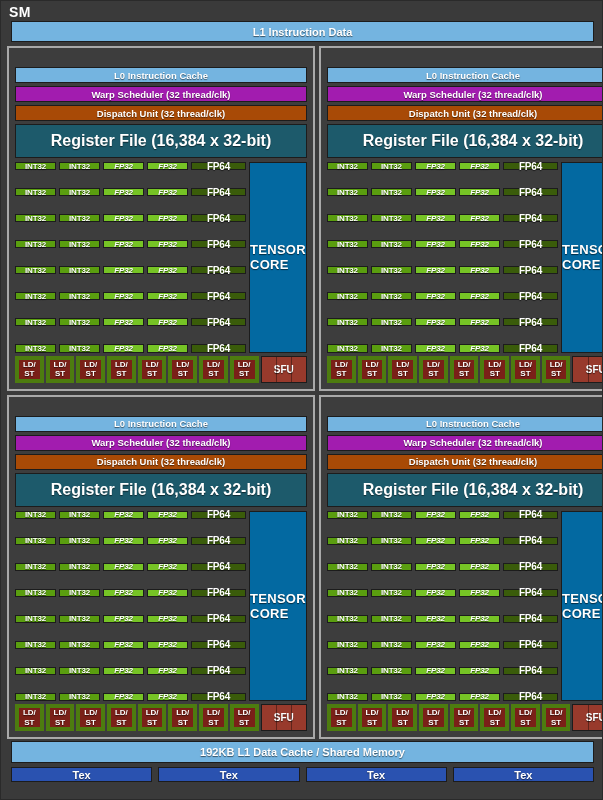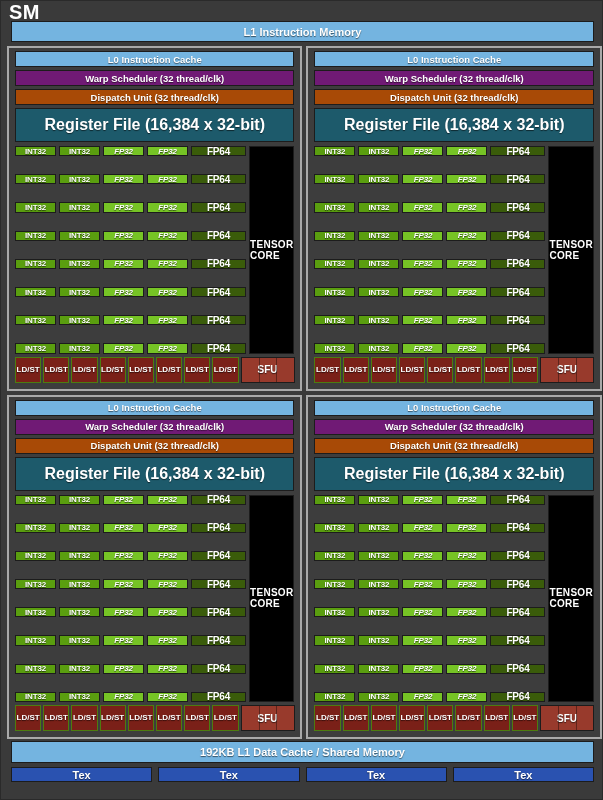--- a/index.html
+++ b/index.html
@@ -21,21 +21,21 @@
     background: #3a3a3a;
     border: 1px solid #2a2a2a;
     overflow: hidden;
   }
 
   
   .sm-title {
     position: absolute;
     left: 8px;
     top: 1px;
-    font-size: 20px;
+    font-size: 14px;
     font-weight: bold;
     color: #ffffff;
     letter-spacing: 0.3px;
     line-height: 20px;
   }
 
   
   .bar {
     box-sizing: border-box;
     display: flex;
@@ -70,33 +70,33 @@
     grid-template-columns: 1fr 1fr;
     grid-template-rows: 1fr 1fr;
     gap: 4px;
   }
 
   .quadrant {
     position: relative;
     box-sizing: border-box;
     background: #3d3d3d;
     border: 2px solid #a9a9a9;
-    padding: 3px 6px 6px 6px;
+    padding: 19px 6px 6px 6px;
     display: flex;
     flex-direction: column;
   }
 
   .q-bar {
     height: 16px;
     font-size: 9.5px;
     margin-bottom: 3px;
     flex: 0 0 auto;
   }
   .l0-icache   { background: #74b4e0; }
-  .warp-sched  { background: #701a75; }
+  .warp-sched  { background: #a21caf; }
   .dispatch    { background: #a84a06; }
 
   .reg-file {
     background: #1d5a6b;
     height: 34px;
     font-size: 16px;
     margin-bottom: 4px;
     flex: 0 0 auto;
   }
 
@@ -140,50 +140,50 @@
     min-height: 0;
     letter-spacing: -0.2px;
   }
   .u-int32 { background: #5a9e0f; }
   .u-fp32  { background: #76c425; }
   .u-fp64  { background: #3a5c0a; font-size: 10px; }
 
   .tensor-core {
     flex: 1 1 auto;
     box-sizing: border-box;
-    background: #000000;
+    background: #0369a1;
     border: 1px solid #1c1c1c;
     display: flex;
     align-items: center;
     justify-content: center;
     color: #ffffff;
-    font-size: 10px;
+    font-size: 13px;
     font-weight: bold;
     letter-spacing: 0.3px;
     text-shadow: 0 1px 1px rgba(0,0,0,0.6);
   }
 
   
   .ldst-row {
     flex: 0 0 26px;
     display: flex;
     gap: 2px;
     margin-top: 3px;
   }
   .ldst {
     flex: 1 1 0;
     box-sizing: border-box;
     background: #7a2018;
-    border: 1px solid #4d7c0f;
+    border: 4px solid #4d7c0f;
     color: #ffffff;
     font-size: 8px;
     font-weight: bold;
     line-height: 9.5px;
     display: flex;
-    flex-direction: row;
+    flex-direction: column;
     align-items: center;
     justify-content: center;
     text-shadow: 0 1px 1px rgba(0,0,0,0.6);
   }
   .sfu {
     flex: 2.15 1 0;
     box-sizing: border-box;
     position: relative;
     background: #983a2c;
     border: 1px solid #1c1c1c;
@@ -235,21 +235,21 @@
     font-size: 11px;
   }
 </style>
 </head>
 <body>
 
 <div id="sm-diagram">
 
   <div class="sm-title">SM</div>
 
-  <div class="bar l1-icache">L1 Instruction Memory</div>
+  <div class="bar l1-icache">L1 Instruction Data</div>
 
   <div class="quad-grid">
       <div class="quadrant">
         <div class="bar q-bar l0-icache">L0 Instruction Cache</div>
         <div class="bar q-bar warp-sched">Warp Scheduler (32 thread/clk)</div>
         <div class="bar q-bar dispatch">Dispatch Unit (32 thread/clk)</div>
         <div class="bar reg-file">Register File (16,384 x 32-bit)</div>
         <div class="exec-area">
           <div class="core-grid">
             <div class="unit-col col-int32">

